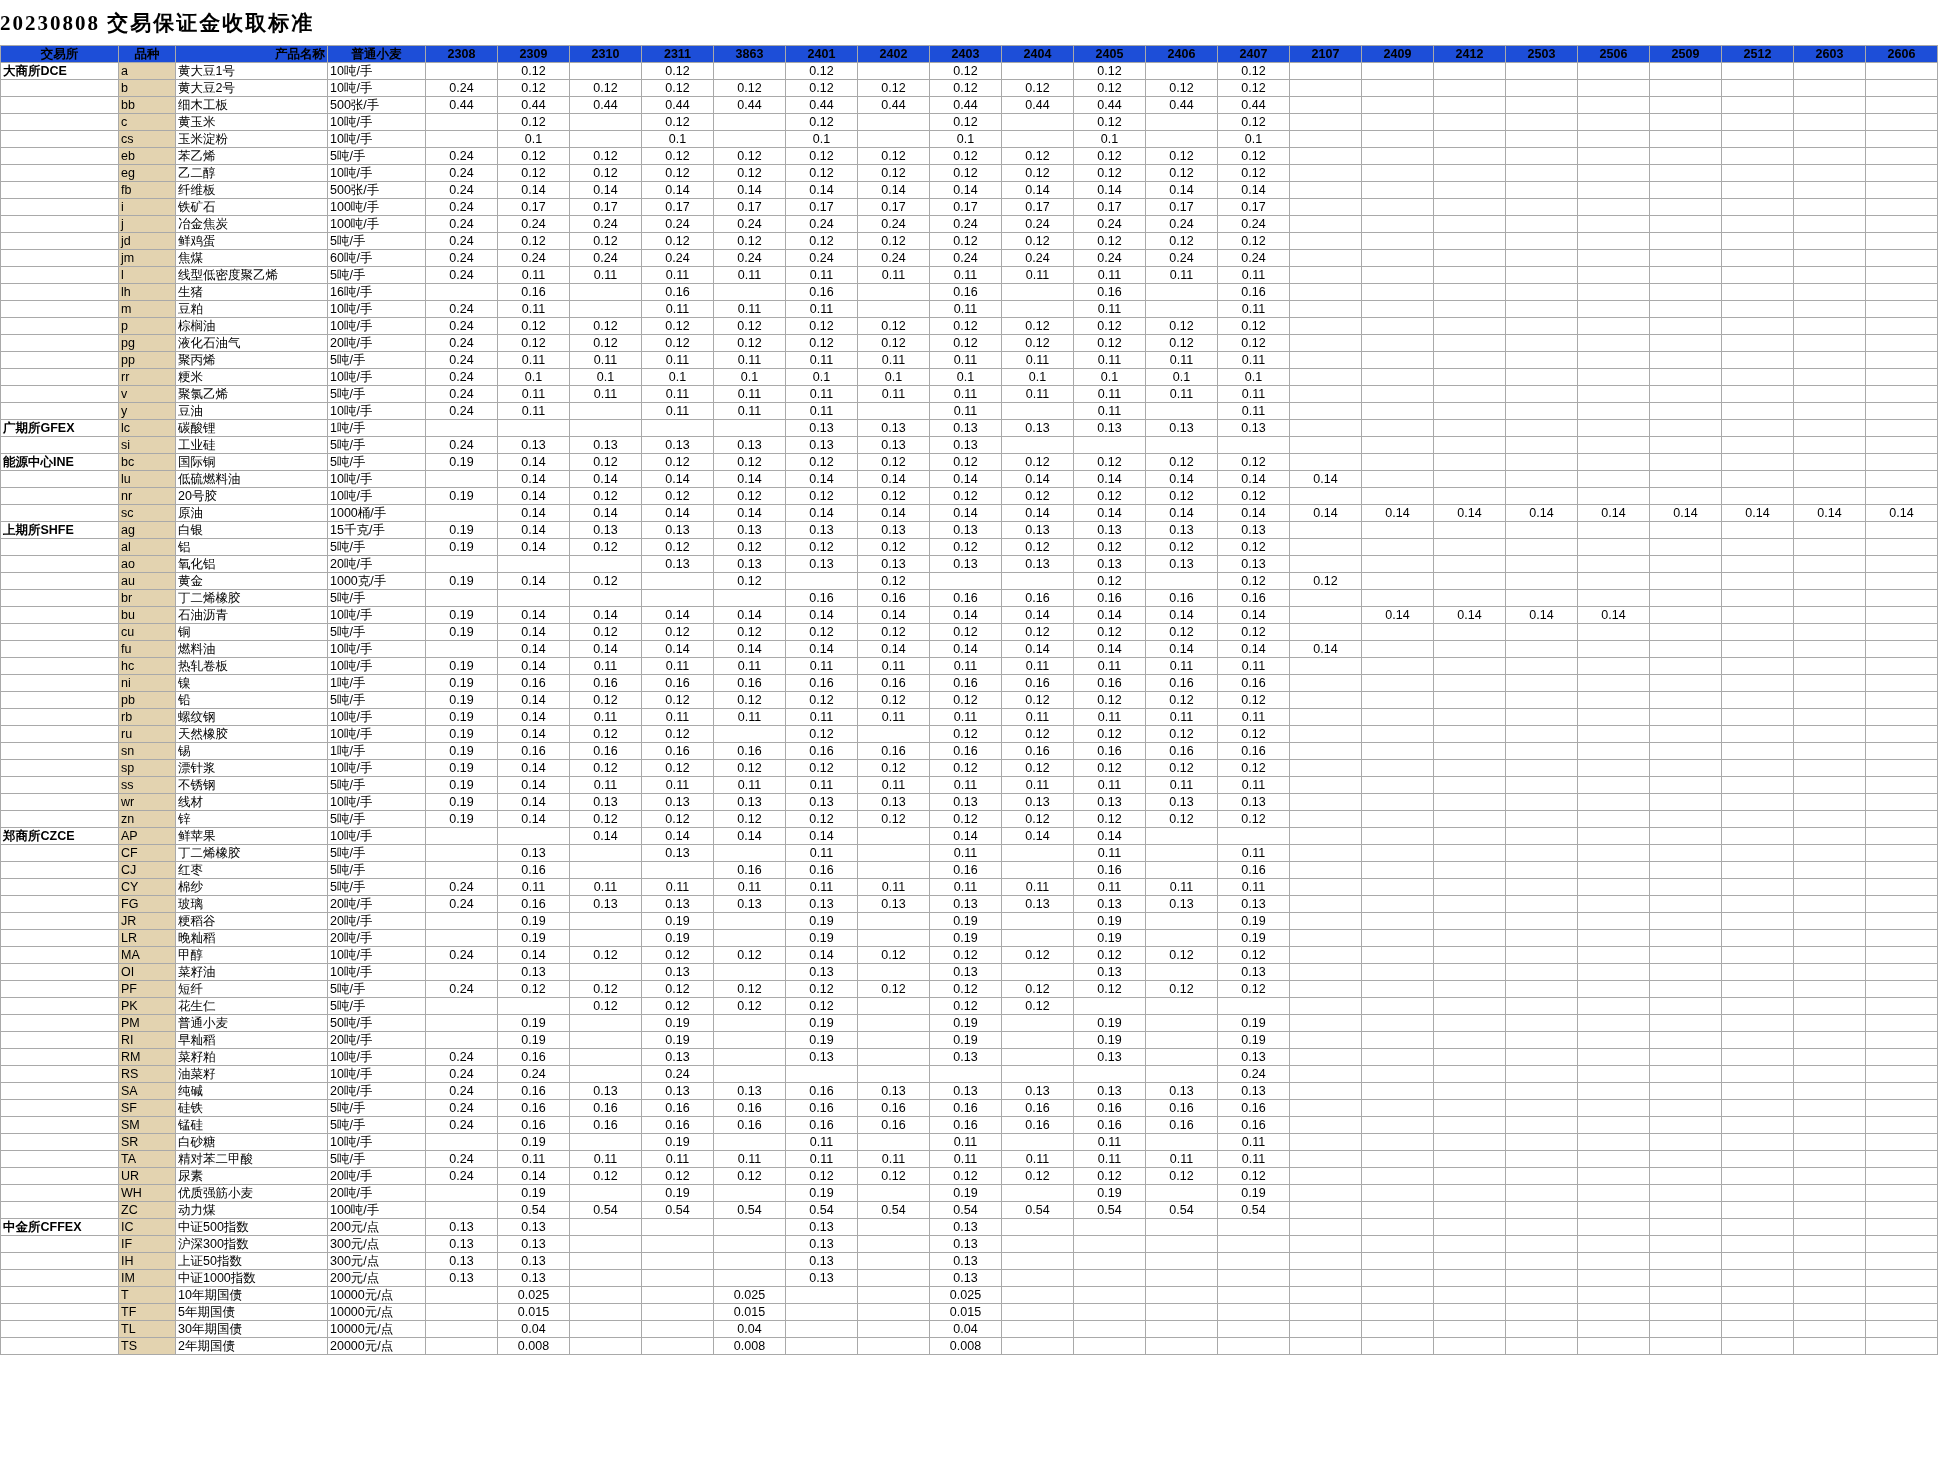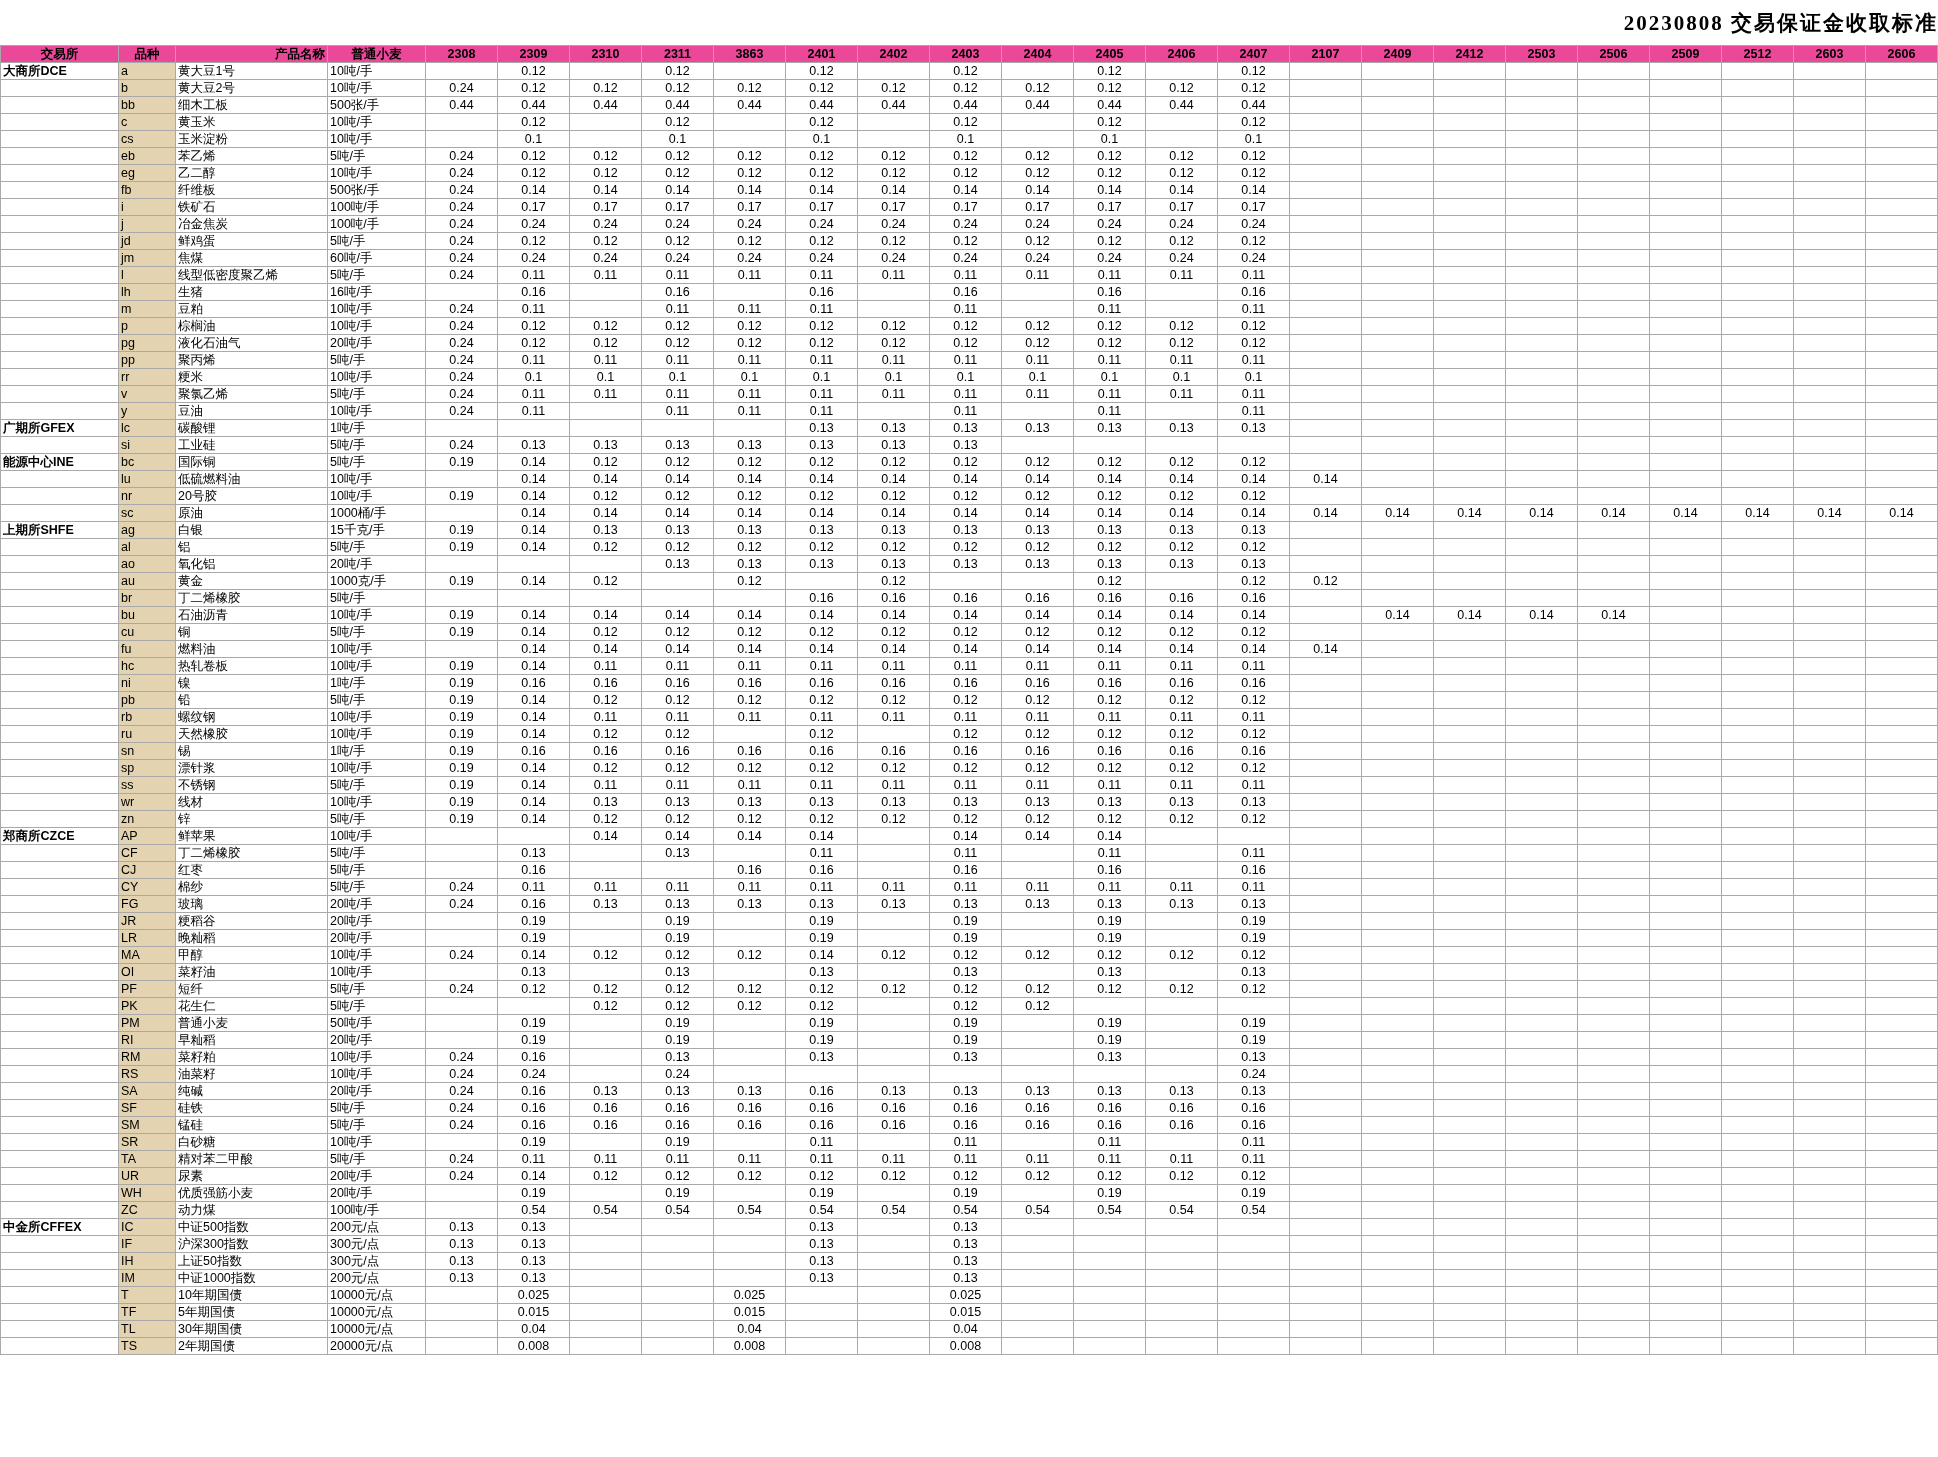--- a/index.html
+++ b/index.html
@@ -8,21 +8,21 @@
     background: #ffffff;
   }
   body {
     width: 1938px;
     height: 1457px;
     font-family: "Liberation Sans", sans-serif;
     color: #000000;
     overflow: hidden;
   }
   #page-title {
-    text-align: right;
+    text-align: left;
     font-family: "Liberation Serif", serif;
     font-size: 21px;
     font-weight: bold;
     letter-spacing: 2px;
     padding: 9px 0 8px 0;
   }
   table.margin-table {
     border-collapse: collapse;
     table-layout: fixed;
     font-size: 12.5px;
@@ -30,21 +30,21 @@
   }
   table.margin-table td, table.margin-table th {
     border: 1px solid #a9a9a9;
     height: 16px;
     line-height: 14px;
     padding: 0 2px;
     overflow: hidden;
     white-space: nowrap;
   }
   thead th {
-    background: #ec4899;
+    background: #1d4ed8;
     font-weight: bold;
     text-align: center;
     font-size: 12.5px;
     height: 19px;
   }
   thead th.hdr-exch { width: 113px; }
   thead th.hdr-code { width: 52px; }
   thead th.hdr-name { width: 147px; text-align: right; }
   thead th.hdr-unit { width: 93px; }
   thead th.hdr-m { width: 67px; }

